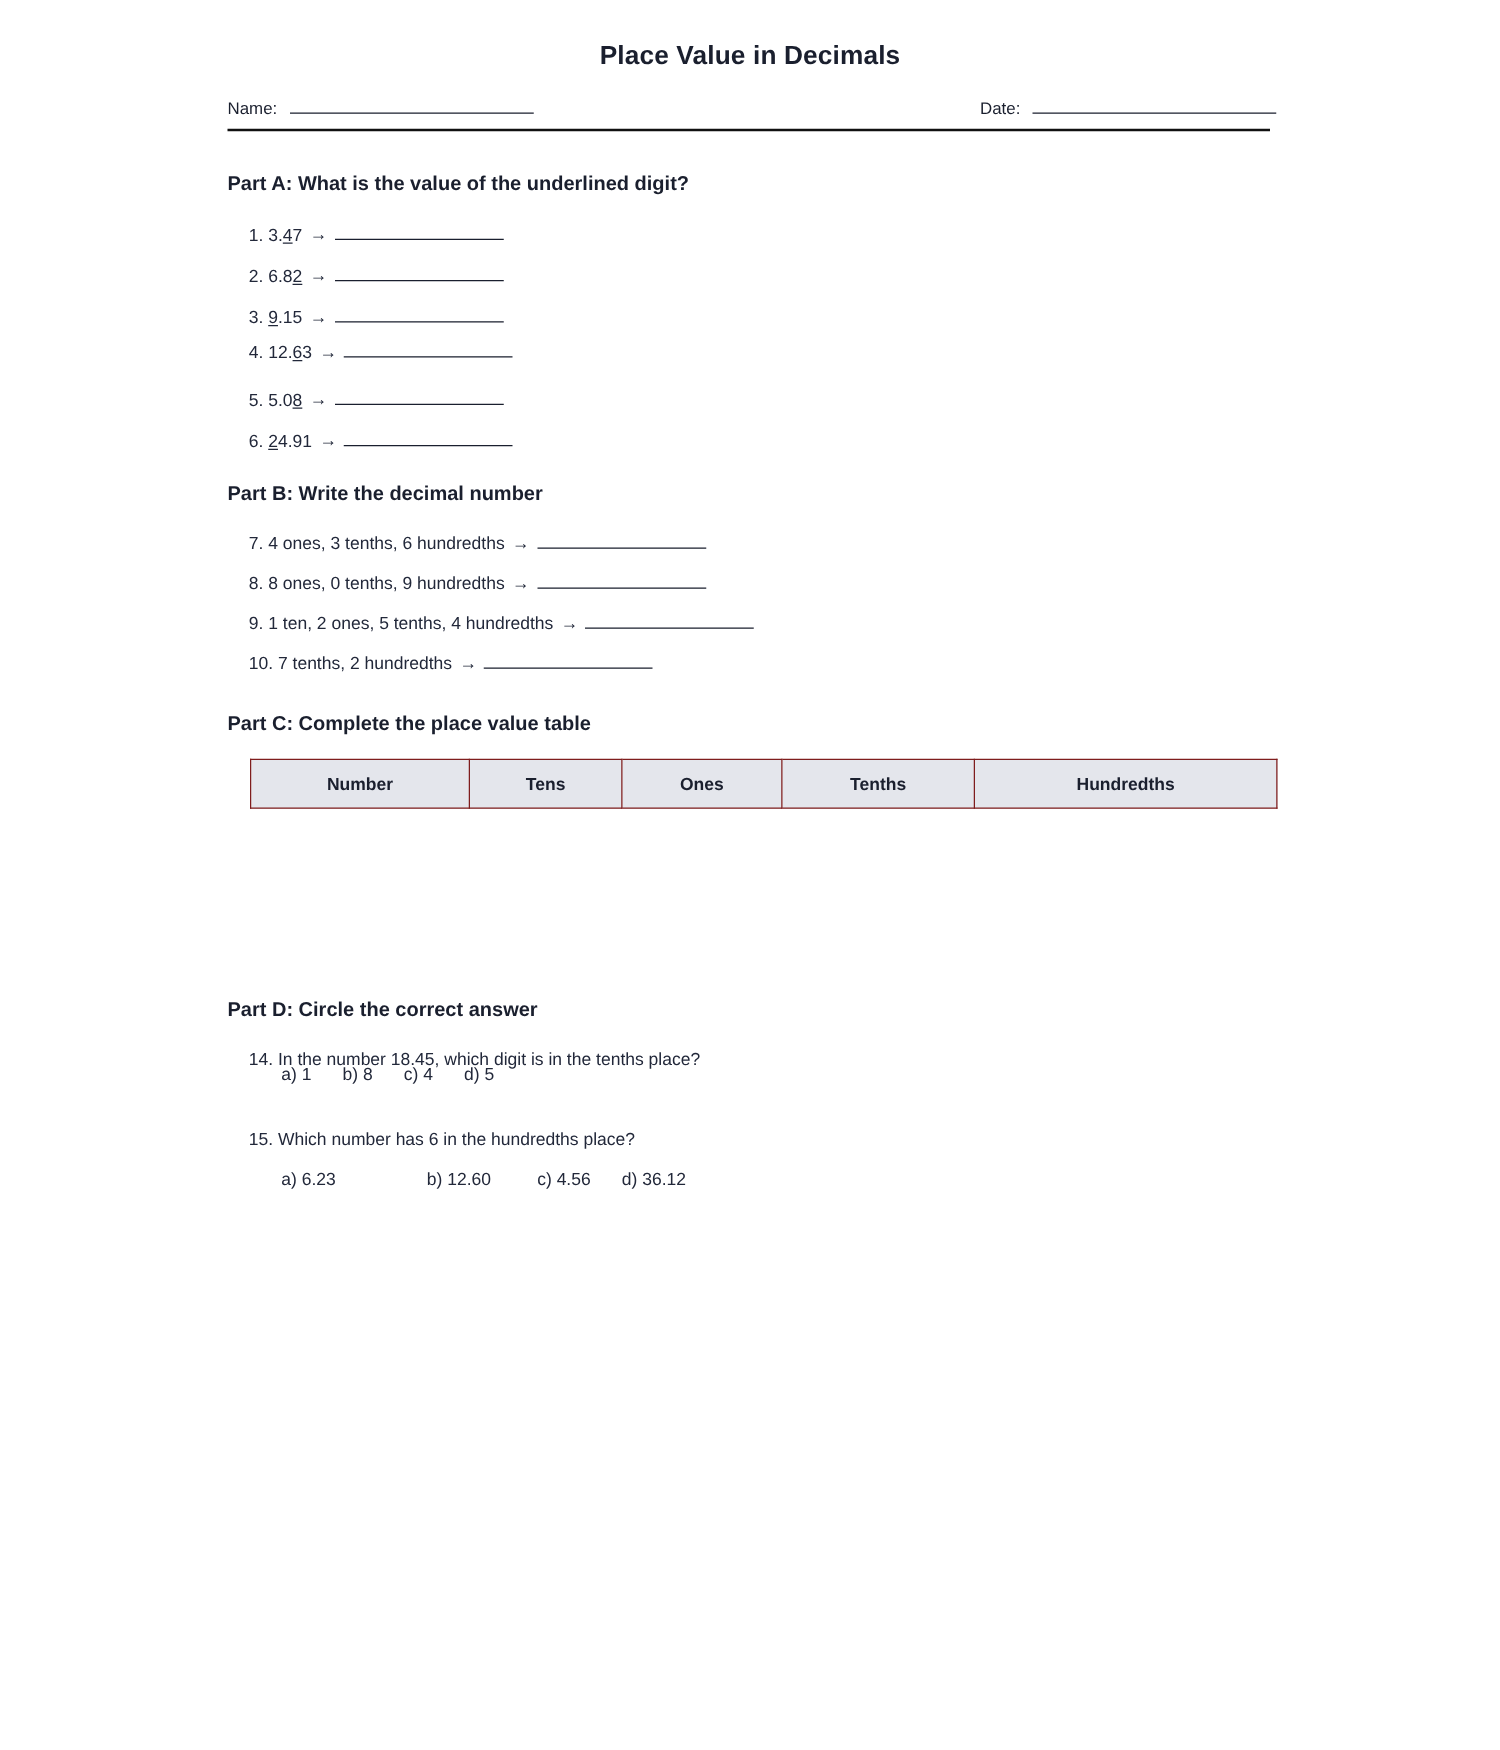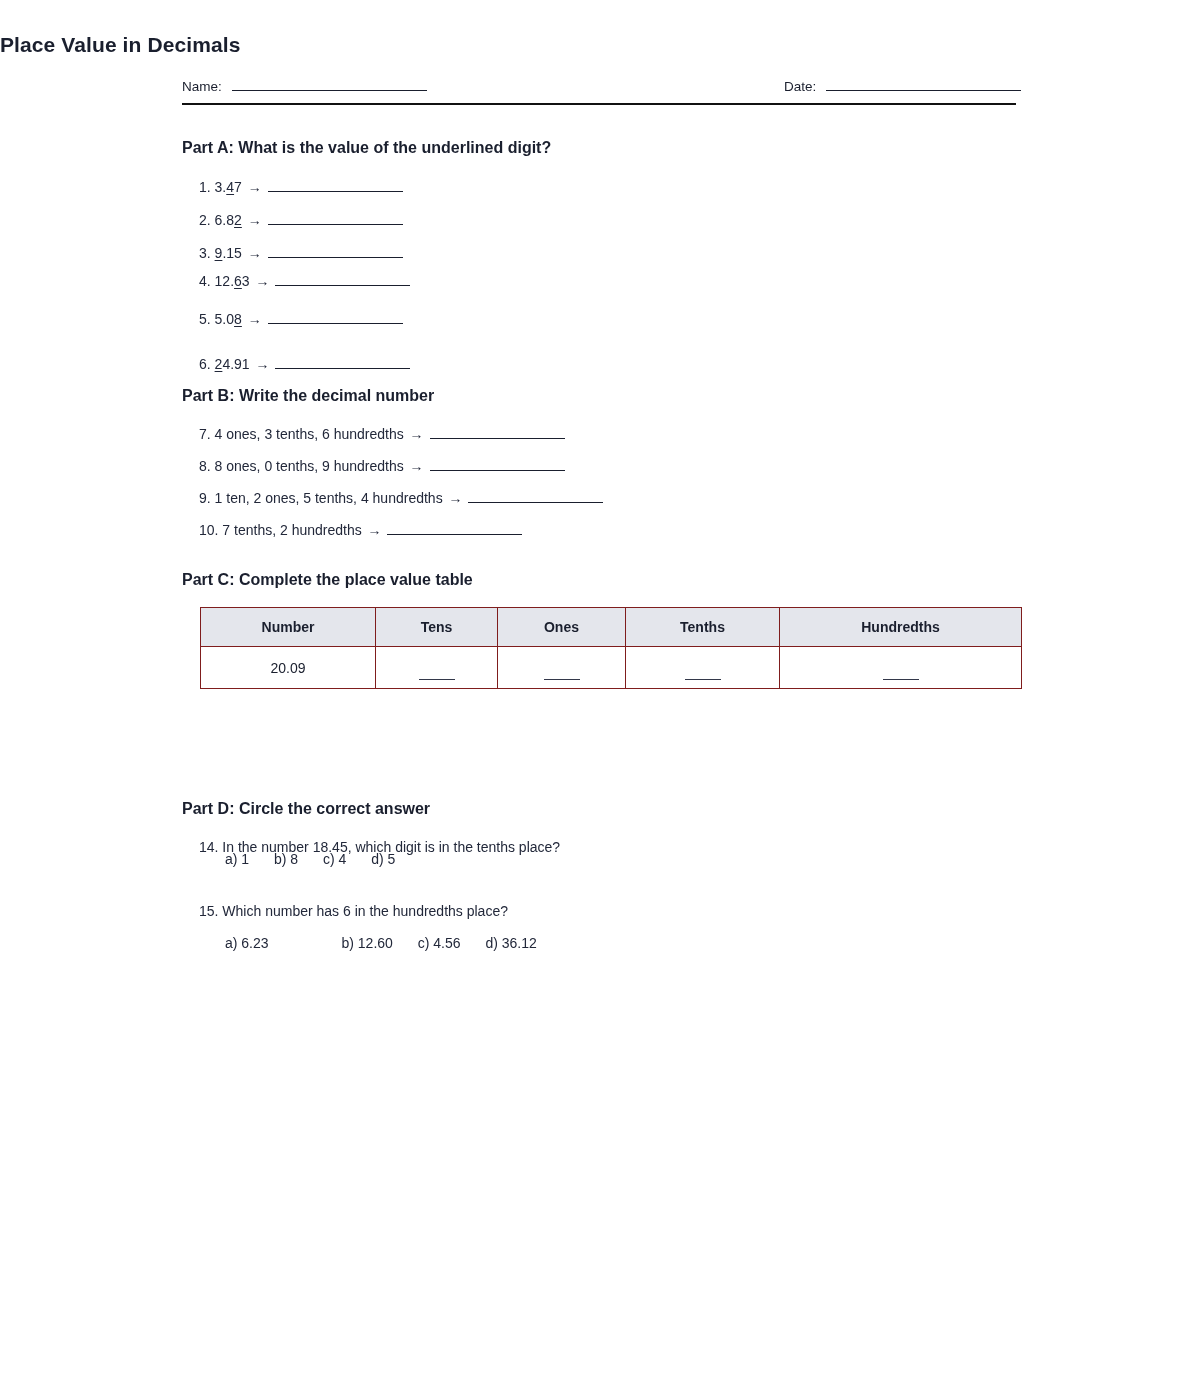--- a/index.html
+++ b/index.html
@@ -19,20 +19,21 @@
     position: absolute;
     left: 0; top: 0;
     width: 1200px;
     height: 1400px;
   }
   .title {
     position: absolute;
     left: 0;
     top: 33px;
     width: 1200px;
+    text-align: center;
     font-size: 21px;
     font-weight: bold;
     color: #1a1f2e;
     letter-spacing: 0.1px;
   }
   .namedate {
     position: absolute;
     left: 182px;
     top: 79px;
     width: 834px;
@@ -191,21 +192,21 @@
       <span>12.</span><span class="u">6</span><span>3</span>
       <span class="arrow">→</span>
       <span class="blank-line" style="width:135px;"></span>
     </div>
     <div class="q-row" style="position:absolute; top:312px; left:0;">
       <span class="q-num">5.</span>
       <span>5.0</span><span class="u">8</span><span></span>
       <span class="arrow">→</span>
       <span class="blank-line" style="width:135px;"></span>
     </div>
-    <div class="q-row" style="position:absolute; top:357px; left:0;">
+    <div class="q-row" style="position:absolute; top:345px; left:0;">
       <span class="q-num">6.</span>
       <span></span><span class="u">2</span><span>4.91</span>
       <span class="arrow">→</span>
       <span class="blank-line" style="width:135px;"></span>
     </div>
   </div>
 
   <div class="section-head" style="top:387px;">Part B: Write the decimal number</div>
 
   <div class="q-list">
@@ -241,27 +242,20 @@
     <thead>
       <tr>
         <th class="col-number">Number</th>
         <th class="col-tens">Tens</th>
         <th class="col-ones">Ones</th>
         <th class="col-tenths">Tenths</th>
         <th class="col-hundredths">Hundredths</th>
       </tr>
     </thead>
     <tbody>
-      <tr>
-        <td>20.09</td>
-        <td><span class="cell-blank"></span></td>
-        <td><span class="cell-blank"></span></td>
-        <td><span class="cell-blank"></span></td>
-        <td><span class="cell-blank"></span></td>
-      </tr>
     </tbody>
   </table>
 
   <div class="section-head" style="top:800px;">Part D: Circle the correct answer</div>
 
   <div class="q-list">
     <div class="d-question" style="position:absolute; top:840px; left:0;">
       <span>14.</span>
       <span>In the number 18.45, which digit is in the tenths place?</span>
     </div>
@@ -270,19 +264,19 @@
       <span class="opt" style="margin-right:21px;">b) 8</span>
       <span class="opt" style="margin-right:21px;">c) 4</span>
       <span class="opt">d) 5</span>
     </div>
     <div class="d-question" style="position:absolute; top:904px; left:0;">
       <span>15.</span>
       <span>Which number has 6 in the hundredths place?</span>
     </div>
     <div class="d-options" style="position:absolute; top:936px; left:0;">
       <span class="opt" style="margin-right:21px;">a) 6.23</span>
-      <span class="opt" style="margin-right:21px;padding-left:48px;">b) 12.60</span>
+      <span class="opt" style="margin-right:33px;padding-left:48px;">b) 12.60</span>
       <span class="opt" style="margin-right:21px;">c) 4.56</span>
       <span class="opt">d) 36.12</span>
     </div>
   </div>
 
 </div>
 
 </body></html>

